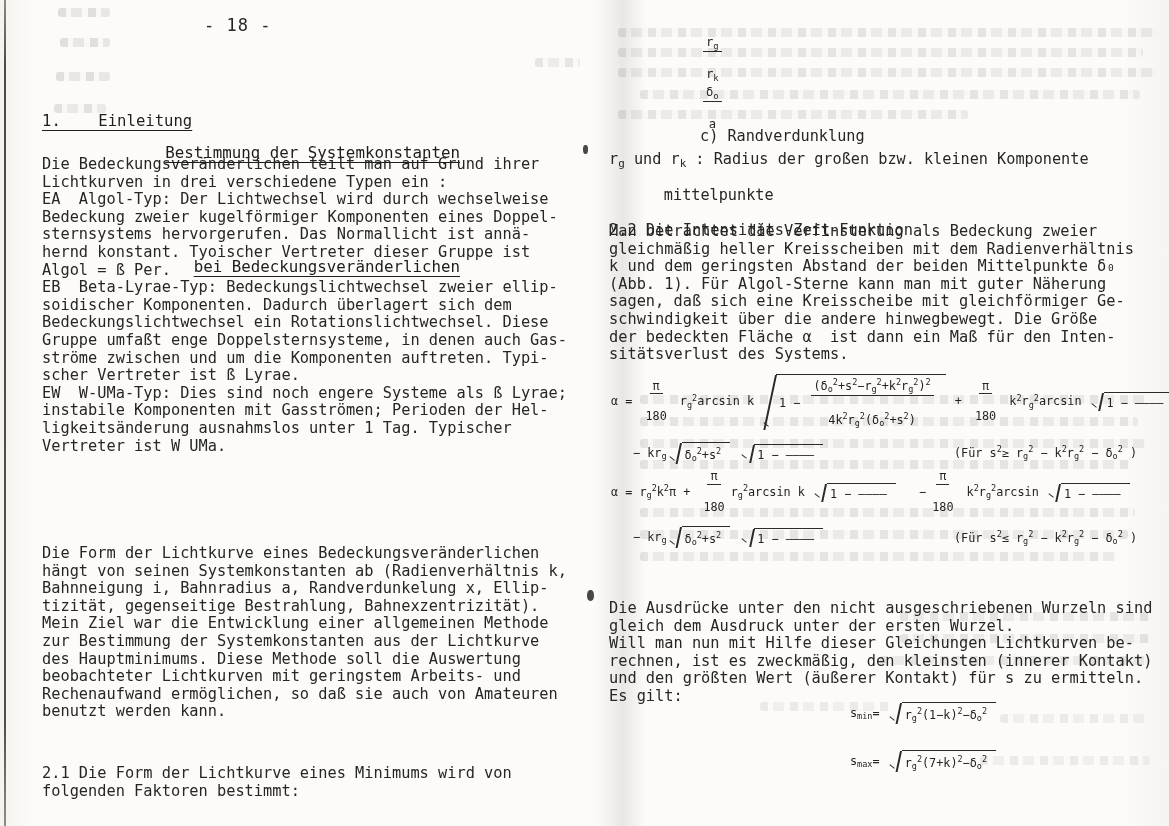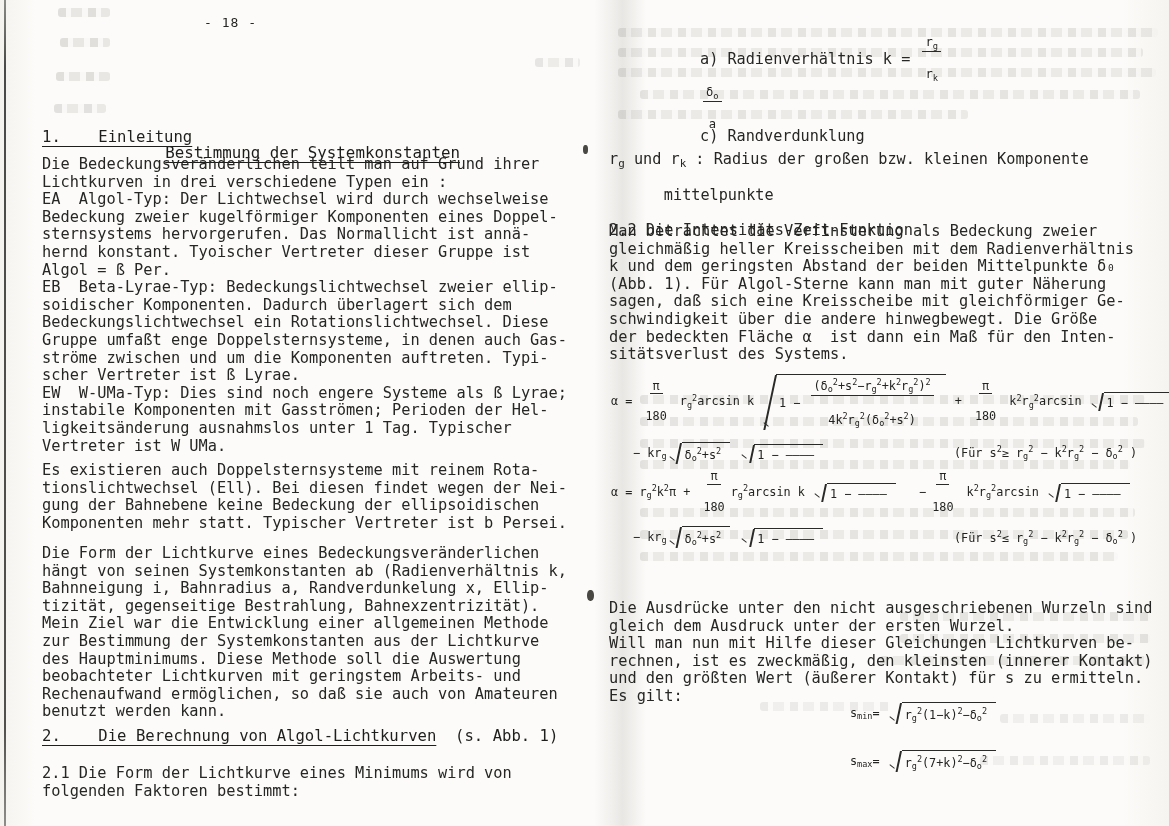--- a/index.html
+++ b/index.html
@@ -19,21 +19,21 @@
   .ghost{position:absolute;height:9px;border-radius:3px;filter:blur(0.7px);opacity:.5;
     background:repeating-linear-gradient(90deg,
       rgba(100,96,90,.30) 0 8px, rgba(100,96,90,.03) 8px 13px,
       rgba(100,96,90,.22) 13px 24px, rgba(100,96,90,.03) 24px 30px);}
   .speck{position:absolute;background:#4a4843;border-radius:45%;filter:blur(.4px);z-index:2;}
 
   .txt{position:absolute;z-index:3;white-space:pre;}
   .para{font-size:15.3px;line-height:17.6px;}
   .h{font-size:15.6px;color:#1e1e1c;}
   .u{text-decoration:underline;text-underline-offset:3.5px;text-decoration-thickness:1.3px;}
-  .pageno{left:204px;top:15px;font-size:13px;letter-spacing:1px;}
+  .pageno{left:204px;top:15px;font-size:17px;letter-spacing:1px;}
   .title{left:150px;top:58px;width:310px;text-align:right;font-size:15.8px;line-height:38px;color:#1c1c1a;}
 
   
   .fline{font-size:15.2px;}
   .fline .frac{font-size:.8em;}
   .formula{position:absolute;z-index:3;font-size:11.8px;color:#232321;}
   .formula .fl{white-space:pre;display:block;}
   .row2{display:flex;justify-content:space-between;align-items:center;
     padding-left:22px;padding-right:26px;margin-top:12px;white-space:pre;}
   .sup{font-size:.72em;vertical-align:.55em;}
@@ -83,64 +83,60 @@
     <div class="ghost" style="left:980px;top:756px;width:170px;opacity:.35"></div>
   </div>
 
   <div class="speck" style="left:583px;top:145px;width:5px;height:9px"></div>
   <div class="speck" style="left:587px;top:590px;width:7px;height:11px"></div>
 
   <div class="txt pageno">- 18 -</div>
 
   <div class="txt title">
     <div><span class="u">Bestimmung der Systemkonstanten</span></div>
+    <div><span class="u">bei Bedeckungsveränderlichen</span></div>
   </div>
 
-  <div class="txt h" style="left:42px;top:128px"><span class="u">1.    Einleitung</span></div>
+  <div class="txt h" style="left:42px;top:112px"><span class="u">1.    Einleitung</span></div>
 
   <div class="txt para" style="left:42px;top:156px">Die Bedeckungsveränderlichen teilt man auf Grund ihrer
 Lichtkurven in drei verschiedene Typen ein :
 EA  Algol-Typ: Der Lichtwechsel wird durch wechselweise
 Bedeckung zweier kugelförmiger Komponenten eines Doppel-
 sternsystems hervorgerufen. Das Normallicht ist annä-
 hernd konstant. Tyoischer Vertreter dieser Gruppe ist
 Algol = ß Per.
 EB  Beta-Lyrae-Typ: Bedeckungslichtwechsel zweier ellip-
 soidischer Komponenten. Dadurch überlagert sich dem
 Bedeckungslichtwechsel ein Rotationslichtwechsel. Diese
 Gruppe umfaßt enge Doppelsternsysteme, in denen auch Gas-
 ströme zwischen und um die Komponenten auftreten. Typi-
 scher Vertreter ist ß Lyrae.
 EW  W-UMa-Typ: Dies sind noch engere Systeme als ß Lyrae;
 instabile Komponenten mit Gasströmen; Perioden der Hel-
 ligkeitsänderung ausnahmslos unter 1 Tag. Typischer
 Vertreter ist W UMa.</div>
 
-  <div class="txt para" style="left:42px;top:462px">Es existieren auch Doppelsternsysteme mit reinem Rota-
-tionslichtwechsel (Ell). Bei diesen findet wegen der Nei-
-gung der Bahnebene keine Bedeckung der ellipsoidischen
-Komponenten mehr statt. Typischer Vertreter ist b Persei.</div>
 
   <div class="txt para" style="left:42px;top:545px">Die Form der Lichtkurve eines Bedeckungsveränderlichen
 hängt von seinen Systemkonstanten ab (Radienverhältnis k,
 Bahnneigung i, Bahnradius a, Randverdunkelung x, Ellip-
 tizität, gegenseitige Bestrahlung, Bahnexzentrizität).
 Mein Ziel war die Entwicklung einer allgemeinen Methode
 zur Bestimmung der Systemkonstanten aus der Lichtkurve
 des Hauptminimums. Diese Methode soll die Auswertung
 beobachteter Lichtkurven mit geringstem Arbeits- und
 Rechenaufwand ermöglichen, so daß sie auch von Amateuren
 benutzt werden kann.</div>
 
-  <div class="txt h" style="left:42px;top:727px"><span class="u">2.    Die Berechnung von Algol-Lichtkurven</span><span>  (s. Abb. 1)</span></div>
 
   <div class="txt para" style="left:42px;top:765px">2.1 Die Form der Lichtkurve eines Minimums wird von
 folgenden Faktoren bestimmt:</div>
 
-  <div class="txt fline" style="left:700px;top:36px"><span class="tk">a) Radienverhältnis k = </span><span class="frac"><span class="num"><span class="tk">r</span><span class="sub">g</span></span><span class="den"><span class="tk">r</span><span class="sub">k</span></span></span></div>
+  <div class="txt fline" style="left:700px;top:36px"><span class="frac"><span class="num"><span class="tk">r</span><span class="sub">g</span></span><span class="den"><span class="tk">r</span><span class="sub">k</span></span></span></div>
   <div class="txt fline" style="left:700px;top:86px"><span class="frac"><span class="num"><span class="tk">δ</span><span class="sub">o</span></span><span class="den"><span class="tk">a</span></span></span></div>
   <div class="txt fline" style="left:700px;top:127px"><span class="tk">c) Randverdunklung</span></div>
 
   <div class="txt fline" style="left:609px;top:150px"><span class="tk">r</span><span class="sub">g</span><span class="tk"> und r</span><span class="sub">k</span><span class="tk"> : Radius der großen bzw. kleinen Komponente</span></div>
   <div class="txt fline" style="left:609px;top:186px"><span class="tk">      mittelpunkte</span></div>
 
   <div class="txt para" style="left:609px;top:222px">2.2 Die Intensitäts-Zeit-Funktion</div>
   <div class="txt para" style="left:609px;top:223px">Man betrachtet die Verfinsterung als Bedeckung zweier
 gleichmäßig heller Kreisscheiben mit dem Radienverhältnis
 k und dem geringsten Abstand der beiden Mittelpunkte δ₀

